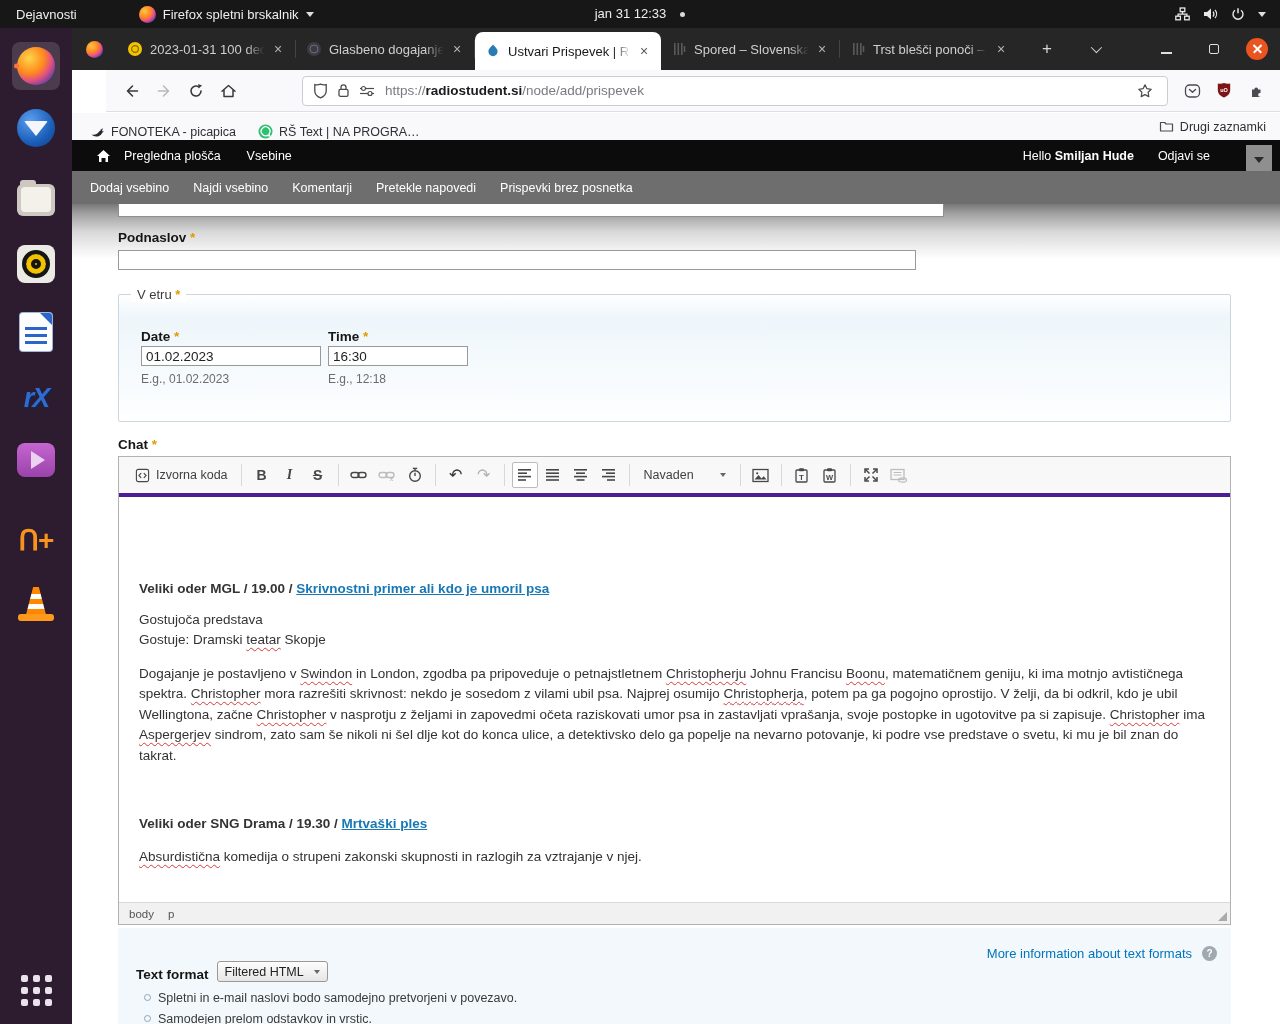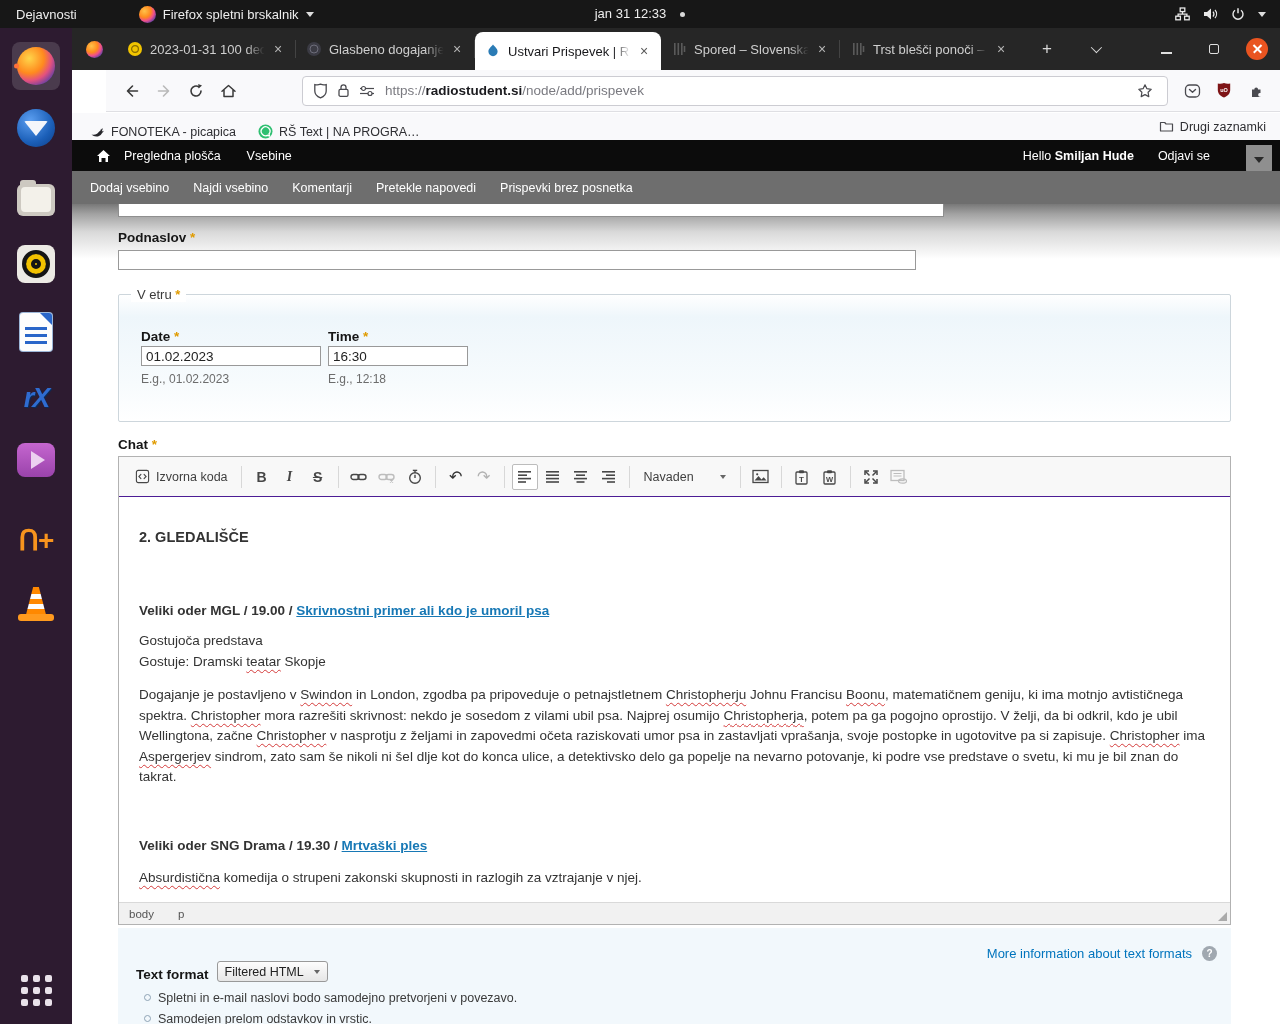--- a/index.html
+++ b/index.html
@@ -101,41 +101,41 @@
   .req { color:#e09b00; font-weight:bold; }
   .tinput { background:#fff; border:1px solid #999; font-size:13.5px; color:#222; padding:0 4px; font-family:"Liberation Sans",sans-serif; }
   .hint { font-size:12px; color:#6c6c6c; }
 
   #fs-vetru { left:46px; top:90px; width:1113px; height:128px; border:1px solid #cdd6dc; border-radius:2px;
     background:linear-gradient(180deg,#ffffff 0px,#eef6fb 22px,#f7fbfd 70%,#ffffff 100%); }
   #fs-vetru .legend { position:absolute; left:12px; top:-8px; background:#fff; padding:0 6px; font-size:13px; color:#3b3b3b; }
 
   
   #editor { left:46px; top:252px; width:1113px; height:469px; border:1px solid #b2b2b2; background:#fff; }
-  #cktoolbar { position:absolute; left:0; top:0; right:0; height:40px; background:#f8f8f8; border-bottom:1px solid #4c1d95;
+  #cktoolbar { position:absolute; left:0; top:0; right:0; height:40px; background:#f8f8f8; border-bottom:4px solid #4c1d95;
     display:flex; align-items:center; padding:0 10px; gap:2px; }
   .ckbtn { height:26px; min-width:26px; display:flex; align-items:center; justify-content:center; border-radius:2px; color:#474747; }
   .ckbtn.on { background:#fff; border:1px solid #bcbcbc; }
   .ckbtn .g { font-size:14px; font-weight:bold; }
   .ckbtn .gi { font-size:14px; font-weight:bold; font-style:italic; font-family:"Liberation Serif",serif; }
   .ckbtn .gs { font-size:14px; font-weight:bold; text-decoration:line-through; }
   .cksep { width:1px; height:22px; background:#d8d8d8; margin:0 5px; flex:none; }
   #ck-source { gap:6px; padding:0 6px; font-size:12.5px; color:#3f3f3f; }
   #ck-format { width:96px; justify-content:space-between; padding:0 7px; font-size:12.5px; color:#3f3f3f; }
   .ck-caret { width:0; height:0; border-left:3.5px solid transparent; border-right:3.5px solid transparent; border-top:4.5px solid #666; }
   .arr { font-size:16px; line-height:1; }
   #ckbody { position:absolute; left:0; top:40px; right:0; bottom:22px; padding:30px 20px 0 20px; overflow:hidden;
     font-size:13.5px; line-height:20.5px; color:#333; }
   .ck-p { margin:0; }
   .ck-p .b { font-weight:bold; }
   .ck-p .hd { font-size:14.5px; }
   .ck-p .sq { text-decoration-line:underline; text-decoration-style:wavy; text-decoration-color:#d43b3b; text-decoration-thickness:1px; text-underline-offset:3px; }
   .ck-p a { color:#1778b5; text-decoration:underline; cursor:pointer; }
   #ckpath { position:absolute; left:0; bottom:0; right:0; height:22px; background:#f1f1f1; border-top:1px solid #d9d9d9;
-    display:flex; align-items:center; gap:24px; padding:0 10px; font-size:11.5px; color:#555; }
+    display:flex; align-items:center; gap:14px; padding:0 10px; font-size:11.5px; color:#555; }
   #ckresize { position:absolute; right:3px; bottom:3px; width:0; height:0; border-left:9px solid transparent; border-bottom:9px solid #aaa; }
 
   
   #filterpanel { left:46px; top:724px; width:1113px; height:110px; background:#f2f8fc; }
   #moreinfo { position:absolute; right:14px; top:18px; display:flex; align-items:flex-end; gap:10px; font-size:13px; }
   #moreinfo a { color:#0074bd; }
   .help { width:15px; height:15px; border-radius:50%; background:#a0a8b0; color:#fff; font-size:10px; font-weight:bold; display:flex; align-items:center; justify-content:center; }
   #tf-row { position:absolute; left:18px; top:33px; display:flex; align-items:flex-end; gap:8px; }
   #tf-select { height:21px; background:linear-gradient(180deg,#fdfdfd,#e6e6e6); border:1px solid #999; border-radius:3px;
     display:flex; align-items:center; gap:10px; padding:0 7px; font-size:12.5px; color:#222; }
@@ -591,21 +591,20 @@
         <span class="ckbtn">
           <svg width="17" height="15" viewBox="0 0 17 15">
               <rect x="1" y="1.5" width="13" height="10" stroke="#bdbdbd" stroke-width="1.3" fill="none"></rect>
               <path d="M3.5 4.5h8M3.5 7h8" stroke="#bdbdbd" stroke-width="1.2"></path>
               <ellipse cx="12.5" cy="12" rx="4" ry="2.2" fill="none" stroke="#bdbdbd" stroke-width="1.2"></ellipse>
             </svg>
         </span>
       </div>
 
       <div id="ckbody">
-          <div class="ck-p" style="margin-top: 0px;"><span class="b hd">2. GLEDALIŠČE</span></div>
           <div class="ck-p" style="margin-top: 52px;"><span class="b">Veliki oder MGL / 19.00 / </span><a class="b">Skrivnostni primer ali kdo je umoril psa</a></div>
           <div class="ck-p" style="margin-top: 10px;"><span>Gostujoča predstava</span></div>
           <div class="ck-p" style="margin-top: 0px;"><span>Gostuje: Dramski </span><span class="sq">teatar</span><span> Skopje</span></div>
           <div class="ck-p" style="margin-top: 13px;"><span>Dogajanje je postavljeno v </span><span class="sq">Swindon</span><span> in London, zgodba pa pripoveduje o petnajstletnem </span><span class="sq">Christopherju</span><span> Johnu Francisu </span><span class="sq">Boonu</span><span>, matematičnem geniju, ki ima motnjo avtističnega spektra. </span><span class="sq">Christopher</span><span> mora razrešiti skrivnost: nekdo je sosedom z vilami ubil psa. Najprej osumijo </span><span class="sq">Christopherja</span><span>, potem pa ga pogojno oprostijo. V želji, da bi odkril, kdo je ubil Wellingtona, začne </span><span class="sq">Christopher</span><span> v nasprotju z željami in zapovedmi očeta raziskovati umor psa in zastavljati vprašanja, svoje postopke in ugotovitve pa si zapisuje. </span><span class="sq">Christopher</span><span> ima </span><span class="sq">Aspergerjev</span><span> sindrom, zato sam še nikoli ni šel dlje kot do konca ulice, a detektivsko delo ga popelje na nevarno potovanje, ki podre vse predstave o svetu, ki mu je bil znan do takrat.</span></div>
           <div class="ck-p" style="margin-top: 48px;"><span class="b">Veliki oder SNG Drama / 19.30 / </span><a class="b">Mrtvaški ples</a></div>
           <div class="ck-p" style="margin-top: 12px;"><span class="sq">Absurdistična</span><span> komedija o strupeni zakonski skupnosti in razlogih za vztrajanje v njej.</span></div>
         </div>
 
       <div id="ckpath">
         <span>body</span>

